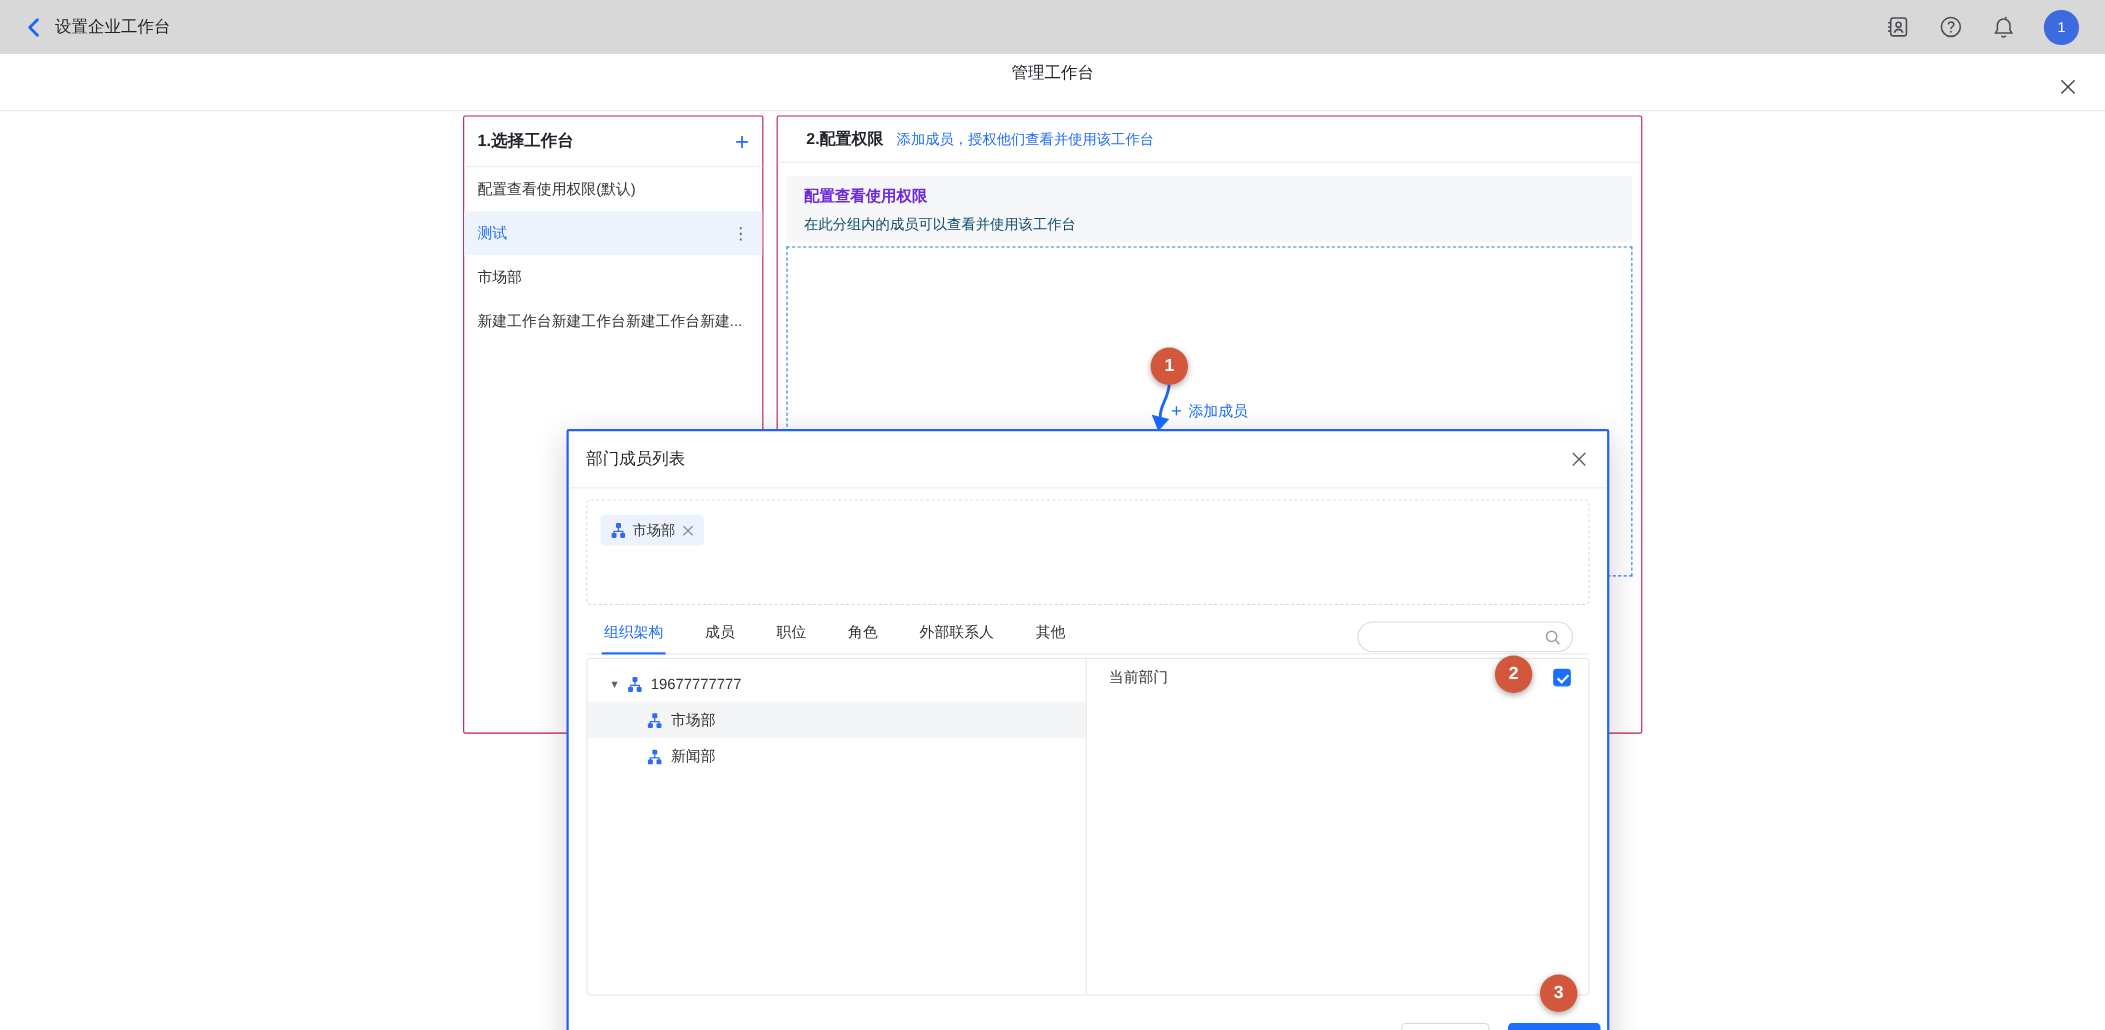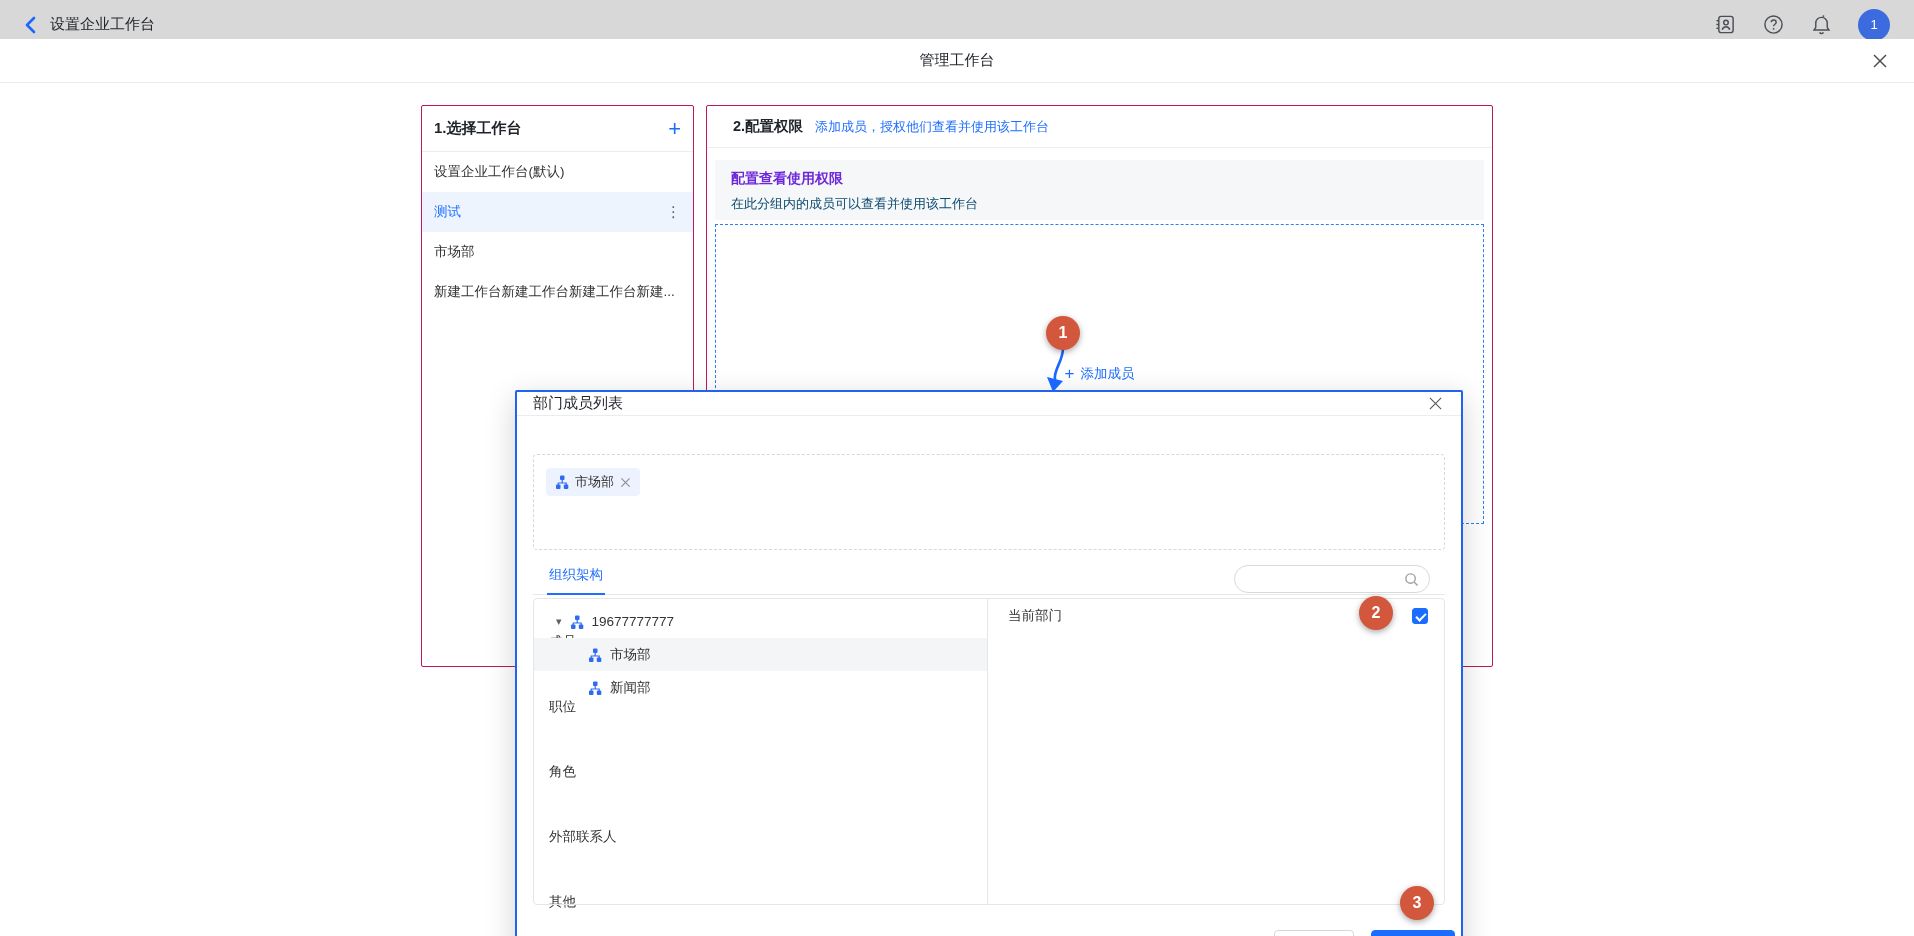--- a/index.html
+++ b/index.html
@@ -10,22 +10,22 @@
   .topbar { position:absolute; left:0; top:0; width:1914px; height:49px;
     background:#d8d8d8; display:flex; align-items:center; padding:0 24px; }
   .back-btn { display:flex; align-items:center; cursor:pointer; }
   .topbar-title { font-size:15px; color:#1f2329; margin-left:14px;text-align:center; }
   .topbar-right { margin-left:auto; display:flex; align-items:center; gap:26px; }
   .tb-icon { width:22px; height:22px; display:flex; align-items:center; justify-content:center; }
   .avatar { width:32px; height:32px; border-radius:50%; background:#3c6be0; color:#fff;
     font-size:13px; display:flex; align-items:center; justify-content:center; }
 
   
-  .subheader { position:absolute; left:0; top:39px; width:1914px; height:44px; background:#fff;
-    border-bottom:1px solid #e9e9e9; display:flex; align-items:center; justify-content:center; }
+  .subheader { position:absolute; left:0; top:57px; width:1914px; height:44px; background:#fff;
+    border-bottom:1px solid #e9e9e9; display:flex; justify-content:center; }
   .subheader-title { font-size:15px; font-weight:500; color:#1f2329; }
   .subheader-close { position:absolute; right:24px; top:12px; width:20px; height:20px; cursor:pointer;
     display:flex; align-items:center; justify-content:center; }
 
   
   .panel { position:absolute; background:#fff; border:1px solid #be185d; border-radius:2px; }
   .left-panel { left:421px; top:105px; width:273px; height:562px; }
   .lp-header { height:46px; display:flex; align-items:center; padding:0 12px;
     border-bottom:1px solid #ededed; }
   .lp-title { font-size:15px; font-weight:bold; }
@@ -51,34 +51,34 @@
   .add-member .plus { font-size:17px; line-height:14px; }
 
   
   .badge { position:absolute; width:34px; height:34px; border-radius:50%; background:#d2573c;
     color:#fff; font-size:16px; font-weight:bold; display:flex; align-items:center;
     justify-content:center; box-shadow:0 2px 6px rgba(0,0,0,.35); z-index:30; }
 
   
   .modal { position:absolute; left:515px; top:390px; width:948px; height:600px; background:#fff;
     border:2px solid #2063f0; border-radius:2px; box-shadow:0 8px 30px rgba(0,0,0,.18); z-index:10; }
-  .modal-header { height:24px; display:flex; align-items:center; padding:0 16px;
+  .modal-header { height:52px; display:flex; align-items:center; padding:0 16px;
     border-bottom:1px solid #ececec; }
   .modal-title { font-size:15px; color:#1f2329; }
   .modal-close { margin-left:auto; width:20px; height:20px; display:flex; align-items:center;
     justify-content:center; cursor:pointer; }
   .tag-box { position:absolute; left:16px; top:62px; width:912px; height:96px;
     border:1px dashed #d8d8d8; border-radius:4px; padding:13px 12px; }
   .tag { display:inline-flex; align-items:center; height:28px; background:#edf3fe;
     border-radius:4px; padding:0 9px; gap:6px; }
   .tag-label { font-size:13px; color:#333; }
   .tag-close { cursor:pointer; display:flex; align-items:center; }
 
   .tabs-row { position:absolute; left:16px; top:170px; width:912px; height:33px;
-    border-bottom:1px solid #e9e9e9; display:flex; align-items:flex-start; padding-left:14px; gap:34px;flex-direction:column; }
+    border-bottom:1px solid #e9e9e9; display:flex; align-items:flex-start; padding-left:14px; gap:34px; }
   .tab { font-size:13.5px; color:#333; padding:4px 2px 9px; cursor:pointer; }
   .tab.active { color:#1f6eff; border-bottom:2px solid #1f6eff; }
   .search-box { position:absolute; left:717px; top:173px; width:196px; height:28px;
     border:1px solid #d9d9d9; border-radius:14px; background:#fff; display:flex; align-items:center; }
   .search-input { flex:1; border:none; outline:none; background:transparent; font-size:13px;
     padding:0 4px 0 14px; color:#333; min-width:0; }
   .search-icon { margin-right:10px; display:flex; }
 
   .content-box { position:absolute; left:16px; top:206px; width:912px; height:307px;
     border:1px solid #e6e6e6; border-radius:4px; display:flex; overflow:hidden; }
@@ -152,21 +152,21 @@
     </svg>
   </span>
 </div>
 
 <div class="panel left-panel">
   <div class="lp-header">
     <span class="lp-title">1.选择工作台</span>
     <span class="lp-plus">+</span>
   </div>
   <div class="lp-item">
-    <span class="lbl">设置企业工作台(默认)</span>
+    <span class="lbl">配置查看使用权限(默认)</span>
   </div>
   <div class="lp-item selected">
     <span class="lbl">测试</span>
     <span class="kebab">⋮</span>
   </div>
   <div class="lp-item">
     <span class="lbl">市场部</span>
   </div>
   <div class="lp-item">
     <span class="lbl">新建工作台新建工作台新建工作台新建...</span>

